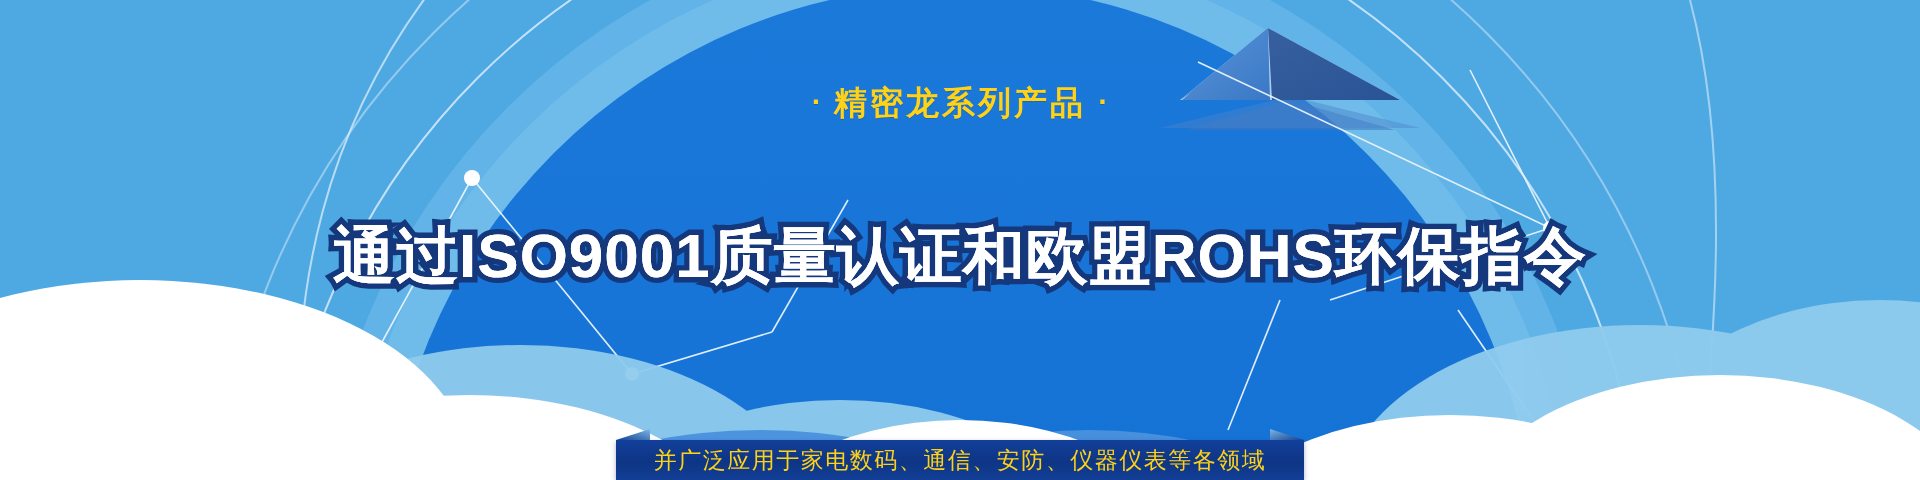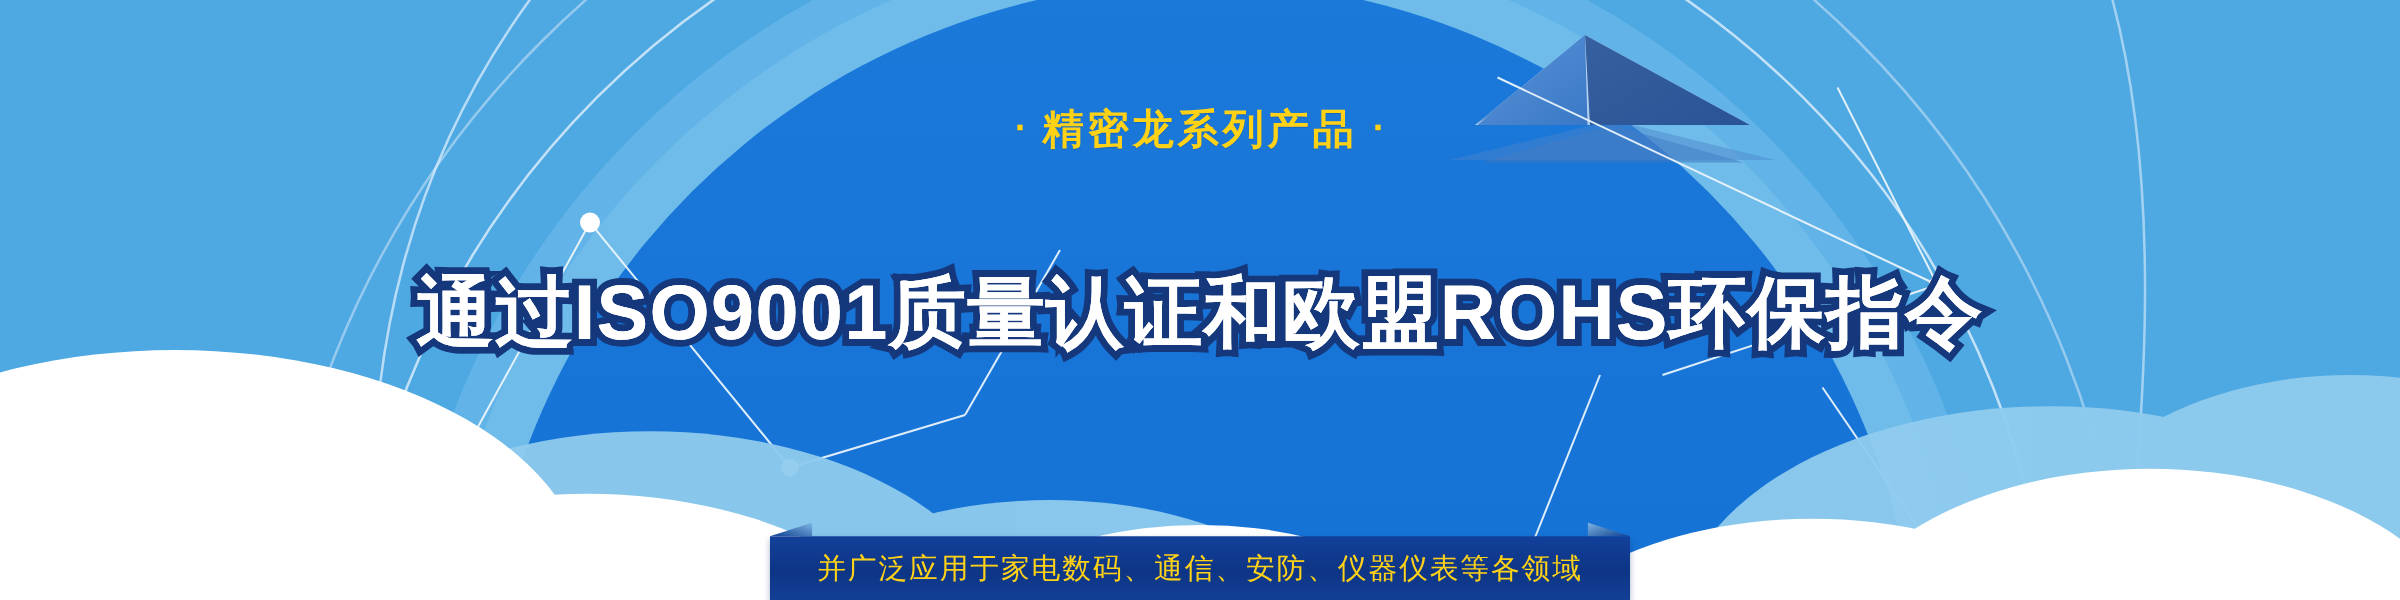--- a/index.html
+++ b/index.html
@@ -80,21 +80,21 @@
     font-size: 62px;
     font-weight: bold;
     letter-spacing: 1px;
     line-height: 1;
   }
 
   .ribbon {
     position: relative;
     margin-top: 47px;
     width: 688px;
-    height: 51px;
+    height: 40px;
     background: linear-gradient(180deg, #12409A 0%, #0E3585 55%, #123F96 100%);
     box-shadow: 0 2px 5px rgba(8,40,100,.35);
     display: flex;
     align-items: center;
     justify-content: center;
   }
   .ribbon-text {
     color: #FFD217;
     font-size: 23px;
     letter-spacing: 1.5px;

